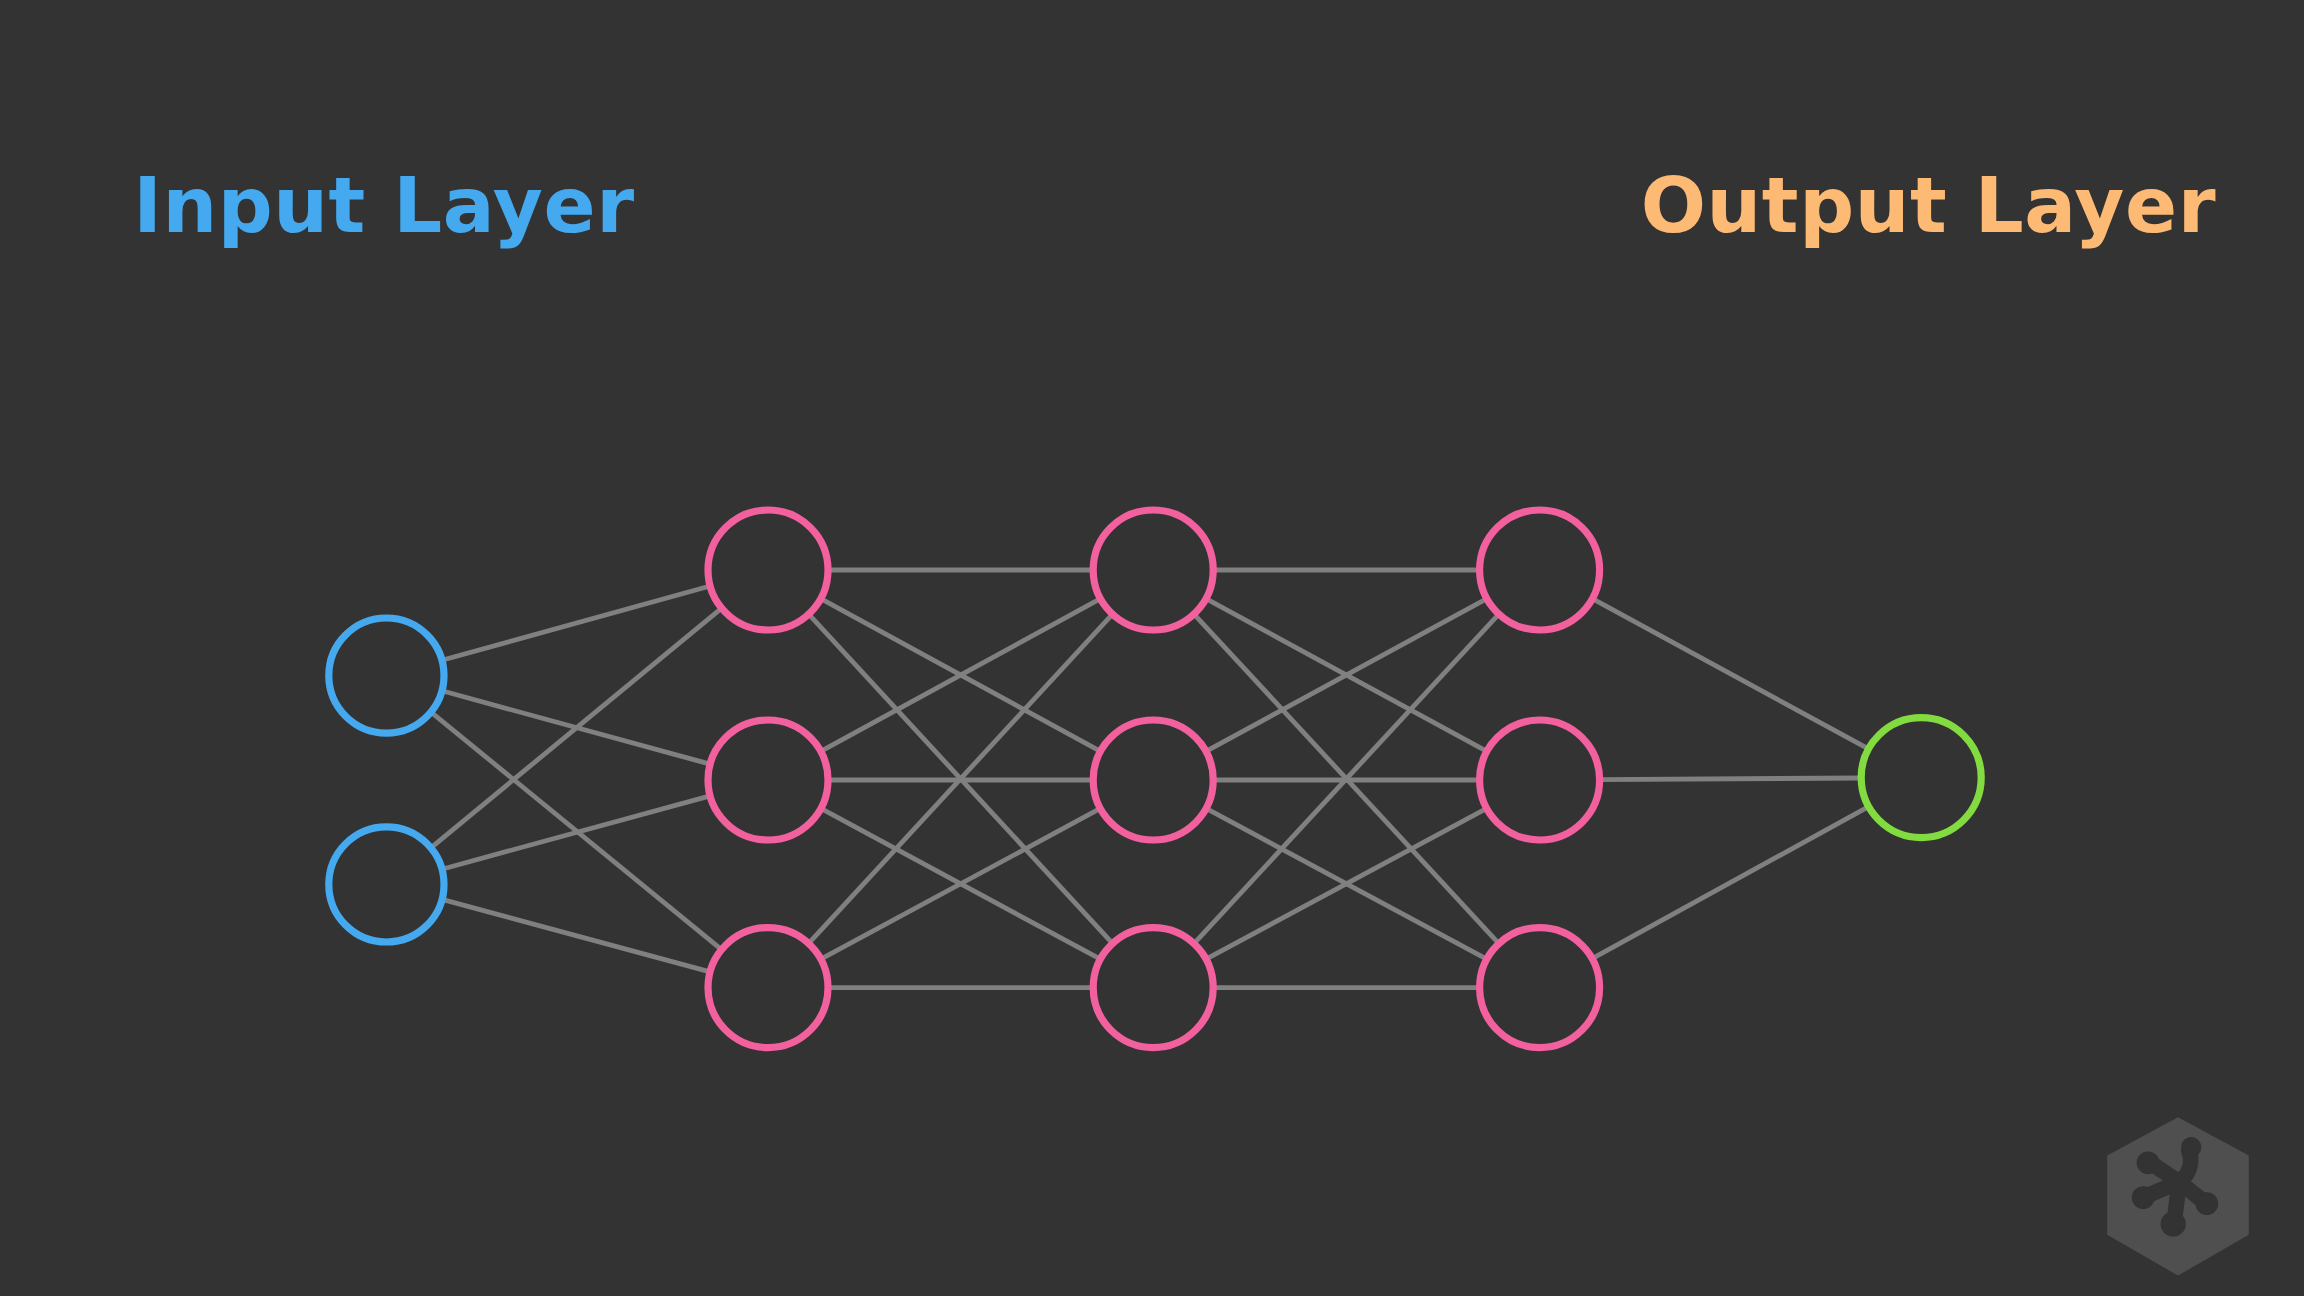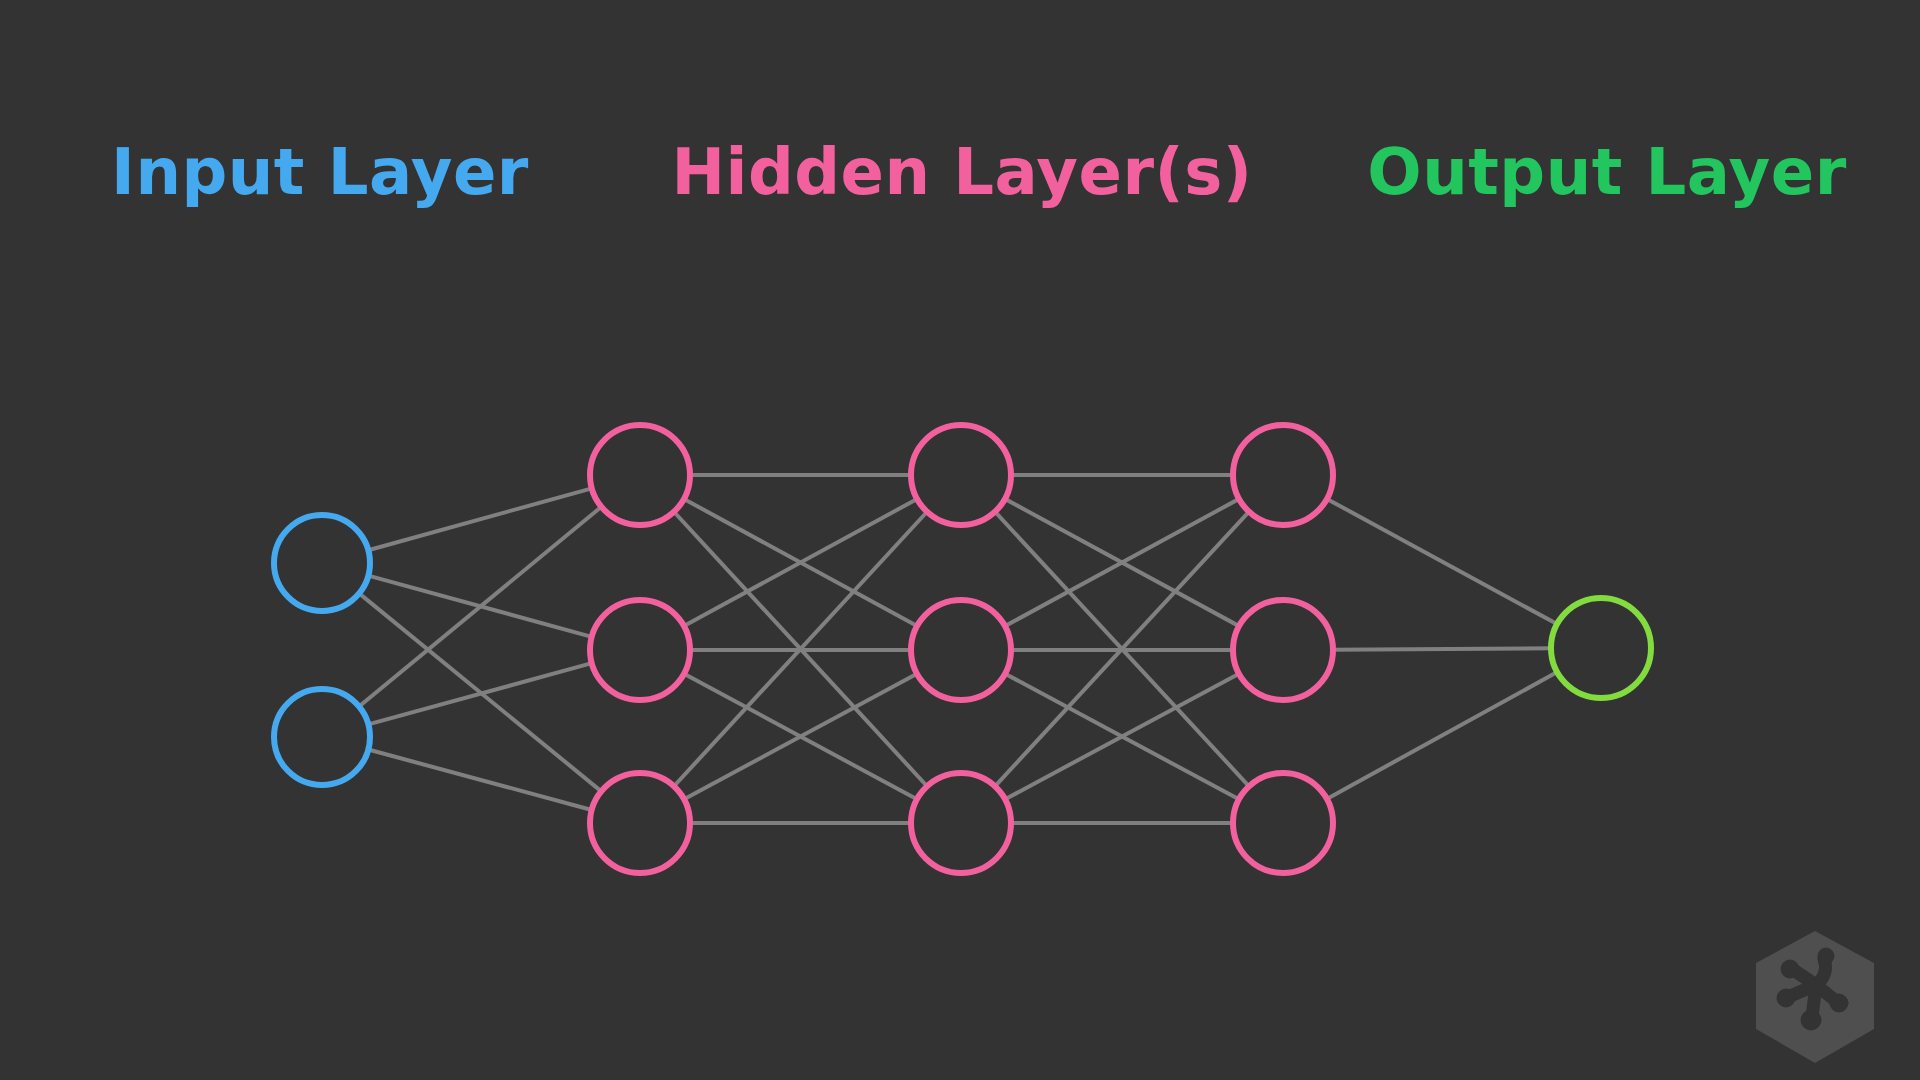--- a/index.html
+++ b/index.html
@@ -97,23 +97,22 @@
         <circle cx="961" cy="823" r="50" fill="none" stroke="#F2609E" stroke-width="6"></circle>
         <circle cx="1283" cy="475" r="50" fill="none" stroke="#F2609E" stroke-width="6"></circle>
         <circle cx="1283" cy="650" r="50" fill="none" stroke="#F2609E" stroke-width="6"></circle>
         <circle cx="1283" cy="823" r="50" fill="none" stroke="#F2609E" stroke-width="6"></circle>
         <circle cx="1601" cy="648" r="50" fill="none" stroke="#82DB3F" stroke-width="6"></circle>
       </g>
   </svg>
 
   <div class="layer-label" id="label-input" style="color: rgb(69, 169, 240);">Input Layer</div>
 
-  <div class="layer-label" id="label-hidden" style="color: rgb(242, 96, 158);">Hidden Layer(s)</div>
 
-  <div class="layer-label" id="label-output" style="color: #22c55e;">Output Layer</div>
+  <div class="layer-label" id="label-output" style="color: #fdba74;">Output Layer</div>
 
   <svg id="watermark" viewBox="0 0 150 145">
     <path id="wm-hex" d="M75 6 L134 38 L134 104 L75 138 L16 104 L16 38 Z" fill="#4F4F4F" stroke="none"></path>
     <g id="wm-glyph" fill="#333333" stroke="#333333" stroke-linecap="round" stroke-linejoin="round">
       <path d="M84 34 C88 44 84 54 76 60" stroke-width="13" fill="none" stroke="#333333"></path>
       <path d="M76 60 L52 44" stroke-width="13" fill="none" stroke="#333333"></path>
       <path d="M76 60 L48 72" stroke-width="13" fill="none" stroke="#333333"></path>
       <path d="M76 60 L96 76" stroke-width="13" fill="none" stroke="#333333"></path>
       <path d="M76 60 L72 92" stroke-width="13" fill="none" stroke="#333333"></path>
       <circle cx="50" cy="44" r="9" fill="#333333" stroke="#333333"></circle>

